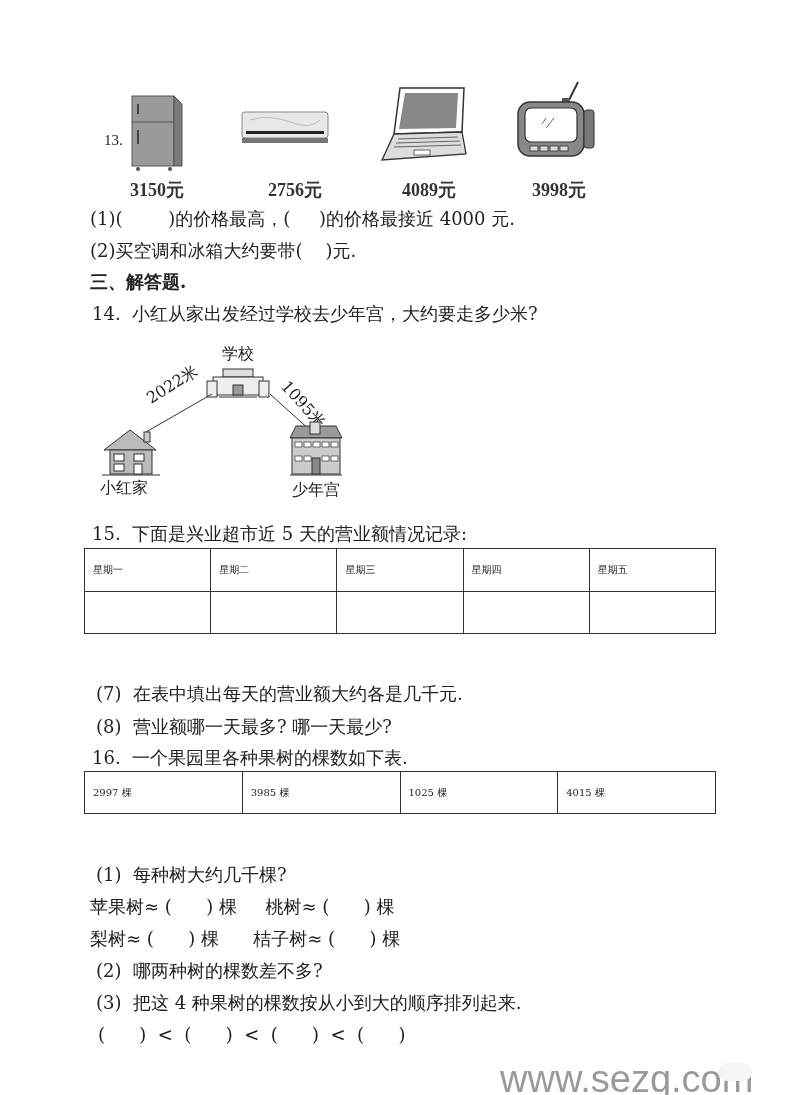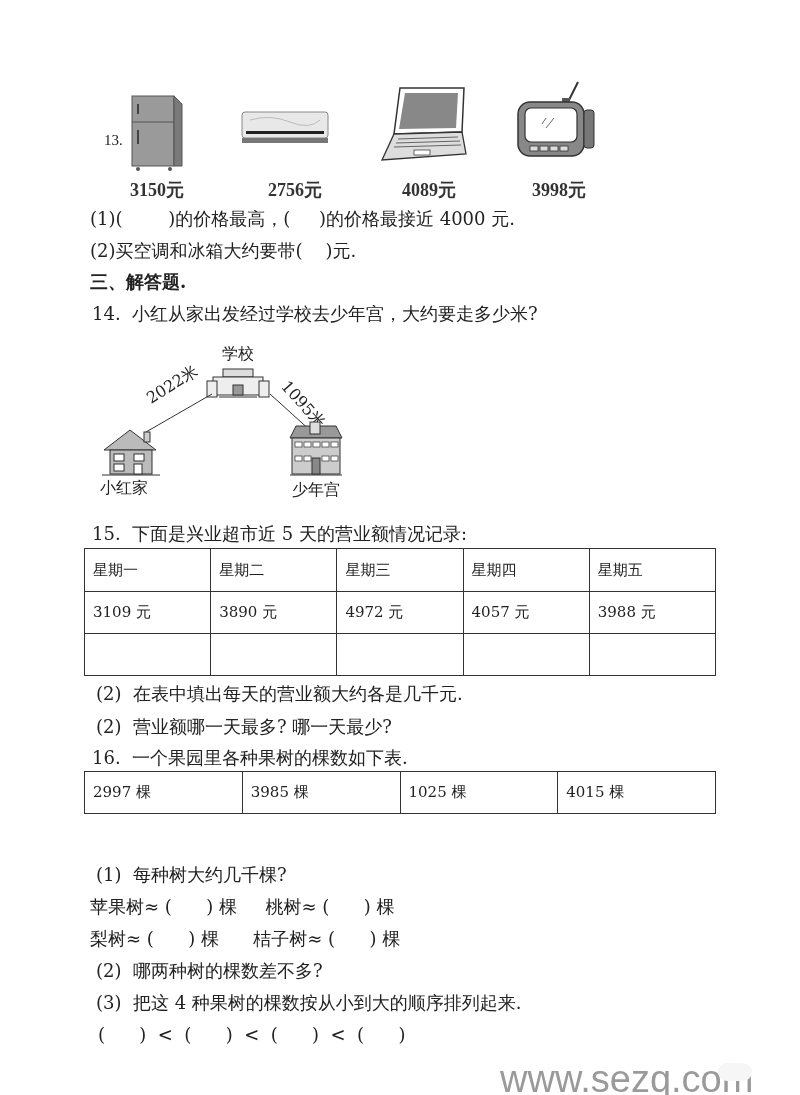--- a/index.html
+++ b/index.html
@@ -3,21 +3,21 @@
 <meta charset="utf-8">
 <style>
   html, body { margin: 0; padding: 0; background: #ffffff; }
   body { width: 800px; height: 1095px; position: relative; overflow: hidden;
          font-family: "DejaVu Serif", "Liberation Serif", serif; color: #222; }
   .abs { position: absolute; }
   .txt { font-size: 18px; white-space: pre; line-height: 1; }
   .bold { font-weight: bold; }
   .price { font-size: 18px; font-family: "Liberation Serif", serif; font-weight: bold; color: #333; }
   table.grid { border-collapse: collapse; position: absolute; }
-  table.grid td { border: 1.3px solid #333; font-size: 15px; padding: 0 8px; vertical-align: middle;
+  table.grid td { border: 1.3px solid #333; font-size: 10px; padding: 0 8px; vertical-align: middle;
                   font-family: "DejaVu Serif", "Liberation Serif", serif; color: #222; }
   .watermark { font-family: "Liberation Sans", sans-serif; font-size: 38px; color: #9a9a9a; letter-spacing: 0px; }
   .badge { width: 34px; height: 18px; border-radius: 9px; background: #f6f6f6; }
 </style>
 </head>
 <body>
 
 <div class="abs txt" style="left:104px;top:133px;font-family:'Liberation Serif',serif;font-size:15px;">13.</div>
 
 <svg class="abs" style="left:128px;top:92px" width="58" height="82">
@@ -129,37 +129,30 @@
 <table class="grid" style="left:84px;top:548px;width:632px">
   <tbody>
       <tr style="height:43px">
     <td style="width:110px">星期一</td>
     <td style="width:110px">星期二</td>
     <td style="width:110px">星期三</td>
     <td style="width:110px">星期四</td>
     <td style="width:110px">星期五</td>
   </tr>
   <tr style="height:42px">
-    <td>3109 元</td>
-    <td>3890 元</td>
-    <td>4972 元</td>
-    <td>4057 元</td>
-    <td>3988 元</td>
-  </tr>
-  <tr style="height:42px">
     <td></td>
     <td></td>
     <td></td>
     <td></td>
     <td></td>
   </tr>
 </tbody>
   </table>
-<div class="abs txt" style="left:96px;top:685px">(2)  在表中填出每天的营业额大约各是几千元.</div>
-<div class="abs txt" style="left:96px;top:718px">(2)  营业额哪一天最多? 哪一天最少?</div>
+<div class="abs txt" style="left:96px;top:685px">(7)  在表中填出每天的营业额大约各是几千元.</div>
+<div class="abs txt" style="left:96px;top:718px">(8)  营业额哪一天最多? 哪一天最少?</div>
 
 <div class="abs txt" style="left:92px;top:749px">16.  一个果园里各种果树的棵数如下表.</div>
 <table class="grid" style="left:84px;top:771px;width:632px">
   <tbody>
   <tr style="height:42px">
     <td>2997 棵</td>
     <td>3985 棵</td>
     <td>1025 棵</td>
     <td>4015 棵</td>
   </tr>

